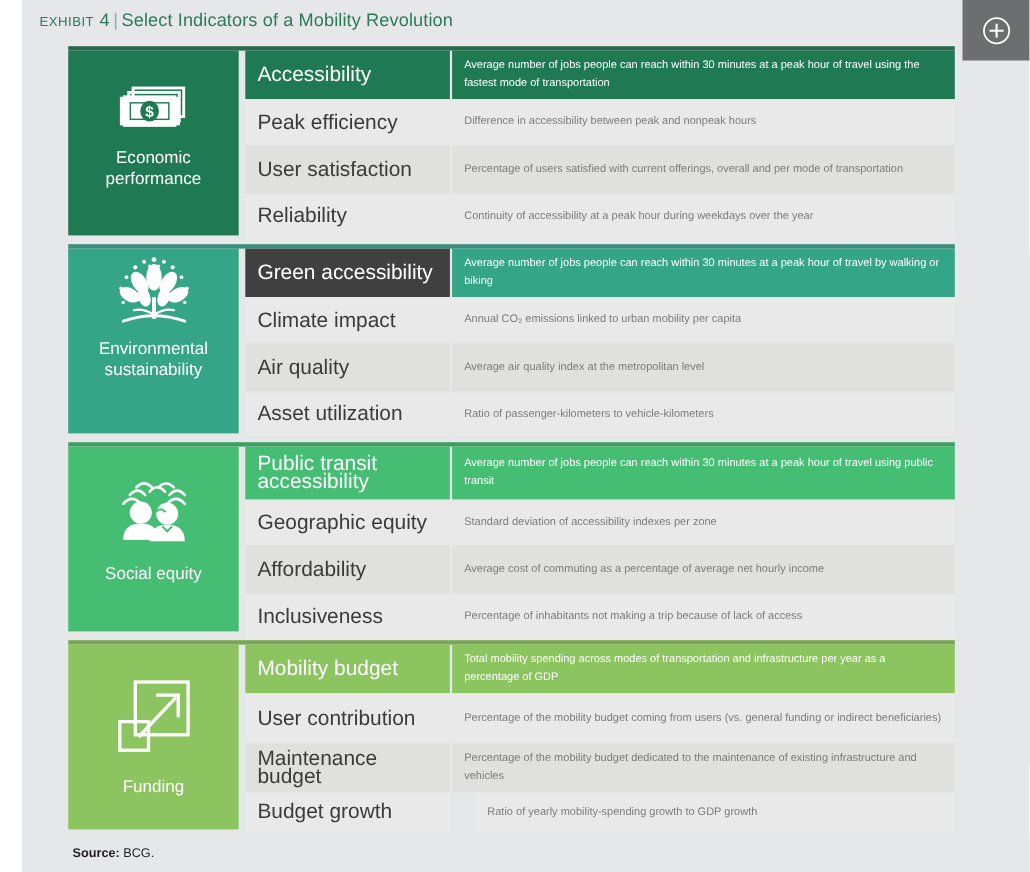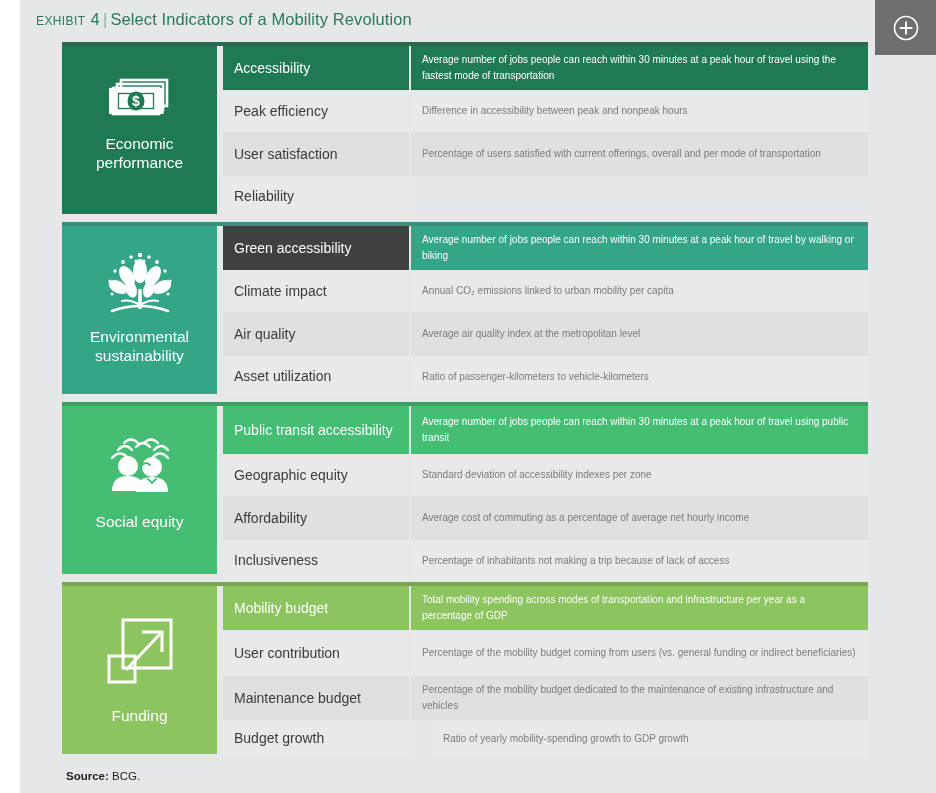--- a/index.html
+++ b/index.html
@@ -84,21 +84,21 @@
     width: 645px;
   }
   .row {
     display: flex;
     width: 645px;
   }
   .row + .row { margin-top: 1px; }
   .cell-name {
     width: 186px;
     flex: 0 0 186px;
-    font-size: 14px;
+    font-size: 19px;
     color: #3b3b3b;
     display: flex; align-items: center;
     padding: 6px 11px;
     line-height: 17px;
   }
   .cell-desc {
     flex: 1 1 auto;
     margin-left: 2px;
     font-size: 10px;
     color: #7b7b7b;
@@ -179,27 +179,28 @@
       <div class="row shadeA" style="height:40px;">
         <div class="cell-name">Peak efficiency</div>
         <div class="cell-desc">Difference in accessibility between peak and nonpeak hours</div>
       </div>
       <div class="row shadeB" style="height:44px;">
         <div class="cell-name">User satisfaction</div>
         <div class="cell-desc">Percentage of users satisfied with current offerings, overall and per mode of transportation</div>
       </div>
       <div class="row shadeA" style="height:39px;">
         <div class="cell-name">Reliability</div>
+        <div class="cell-desc">Continuity of accessibility at a peak hour during weekdays over the year</div>
       </div>
     </div>
   </div>
 
   <div class="section" id="sec1" style="top:222px;height:172px;">
     <div class="sec-toprule" style="background:#3b8f7a;"></div>
-    <div class="icon-panel" style="height:168px;background:#34a587;padding-top:23px;">
+    <div class="icon-panel" style="height:168px;background:#34a587;padding-top:4px;">
       <div class="icon-wrap">
         <svg width="80" height="72" viewBox="0 0 80 72">
           <g fill="#ffffff">
             <ellipse cx="40" cy="22" rx="7" ry="12"></ellipse>
             <ellipse cx="27" cy="27" rx="6.5" ry="11" transform="rotate(-32 27 27)"></ellipse>
             <ellipse cx="53" cy="27" rx="6.5" ry="11" transform="rotate(32 53 27)"></ellipse>
             <ellipse cx="18" cy="38" rx="6" ry="10" transform="rotate(-62 18 38)"></ellipse>
             <ellipse cx="62" cy="38" rx="6" ry="10" transform="rotate(62 62 38)"></ellipse>
             <ellipse cx="31" cy="40" rx="5.5" ry="9" transform="rotate(-20 31 40)"></ellipse>
             <ellipse cx="49" cy="40" rx="5.5" ry="9" transform="rotate(20 49 40)"></ellipse>

